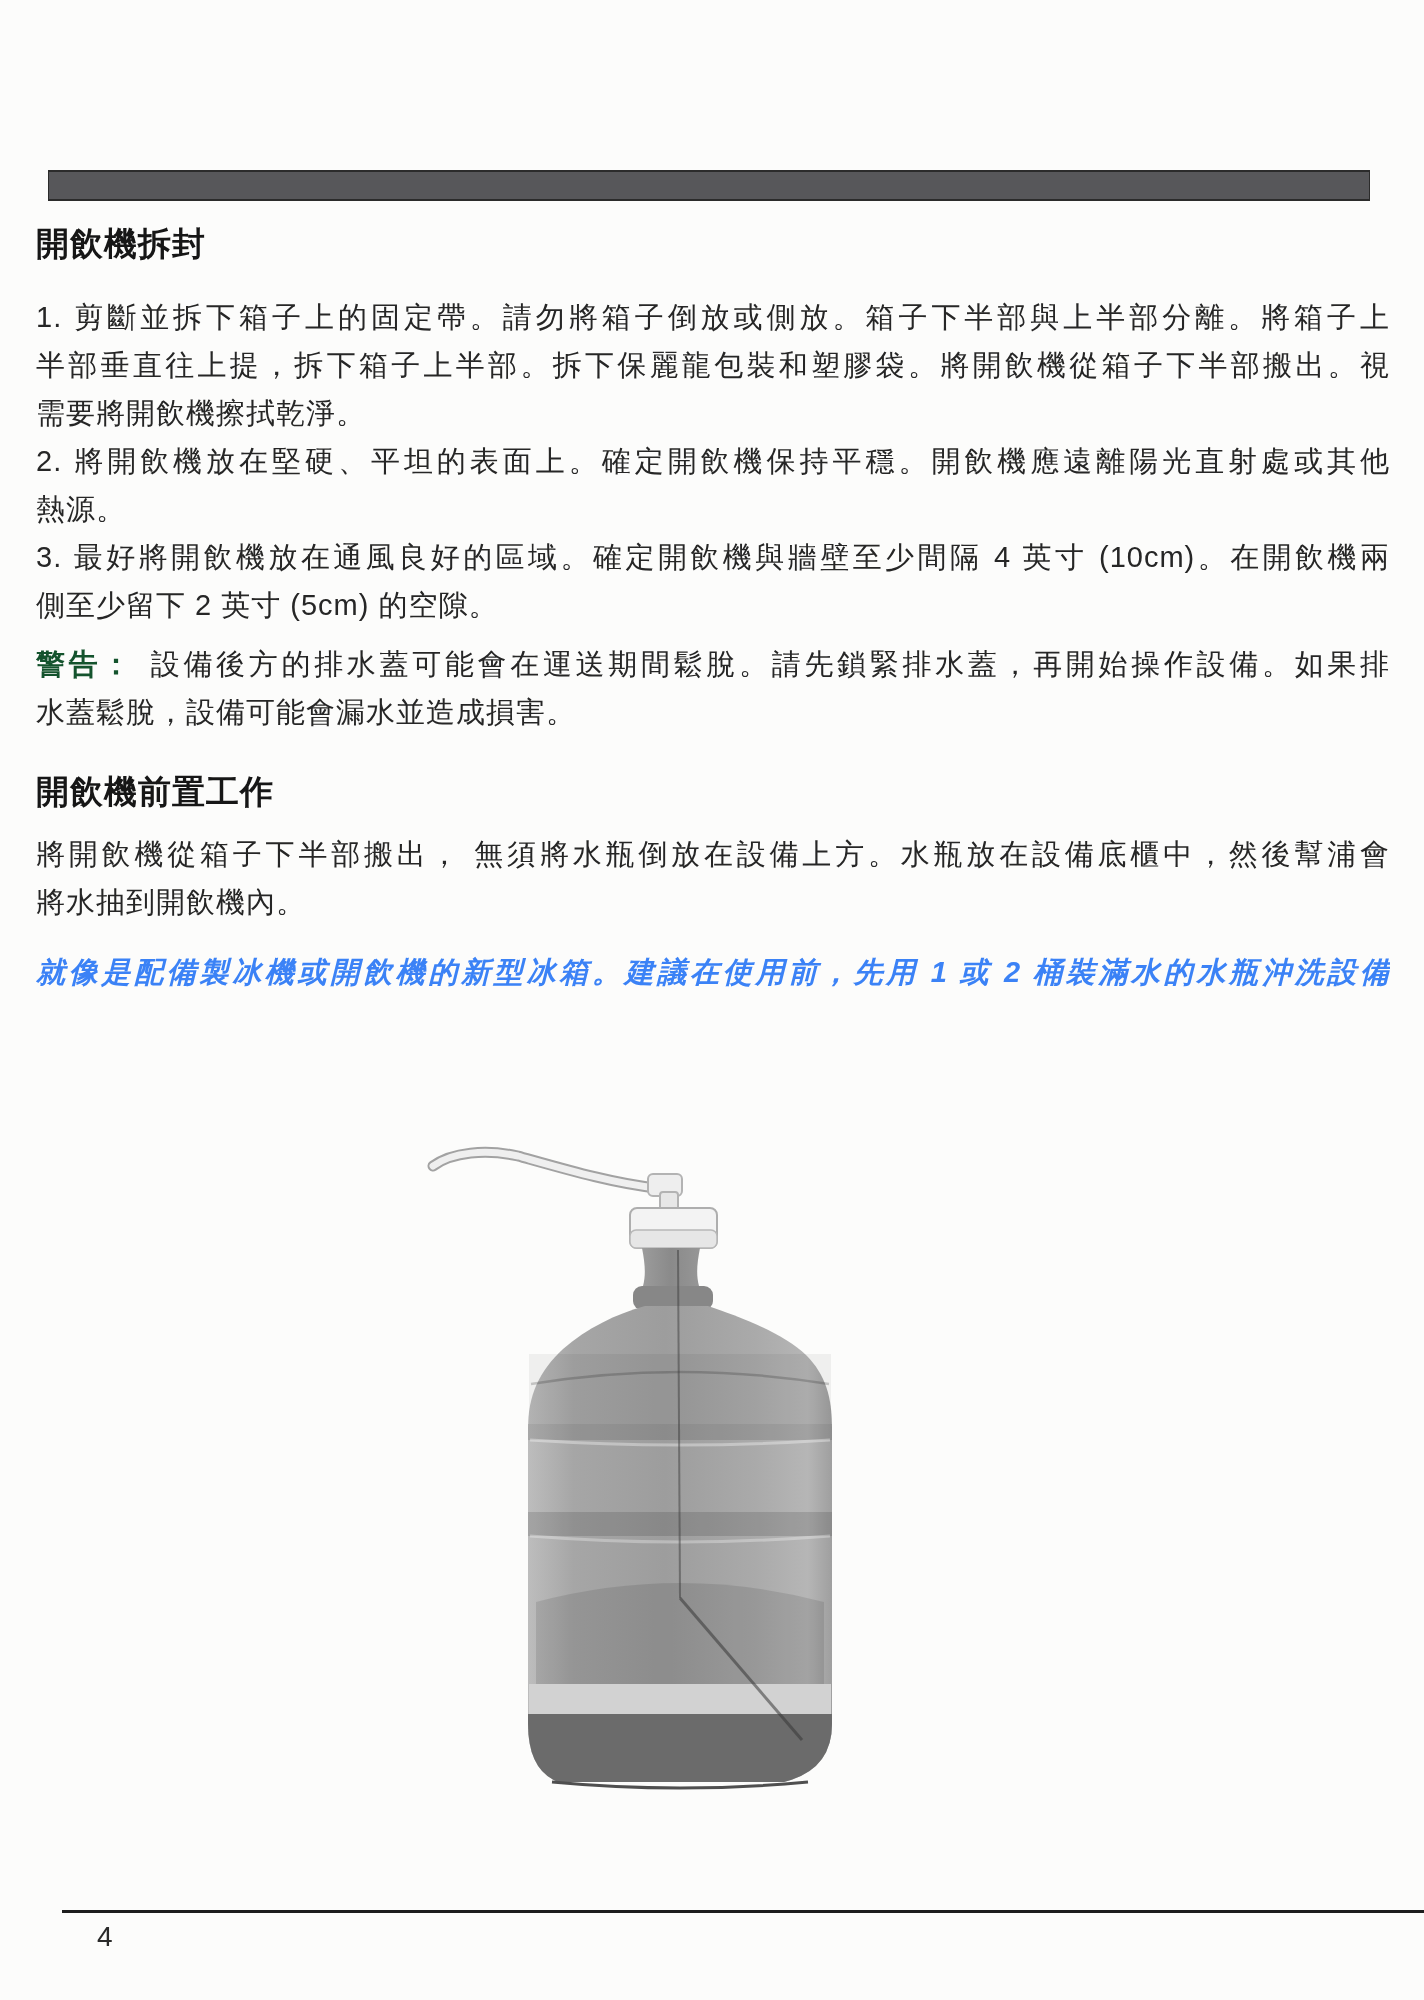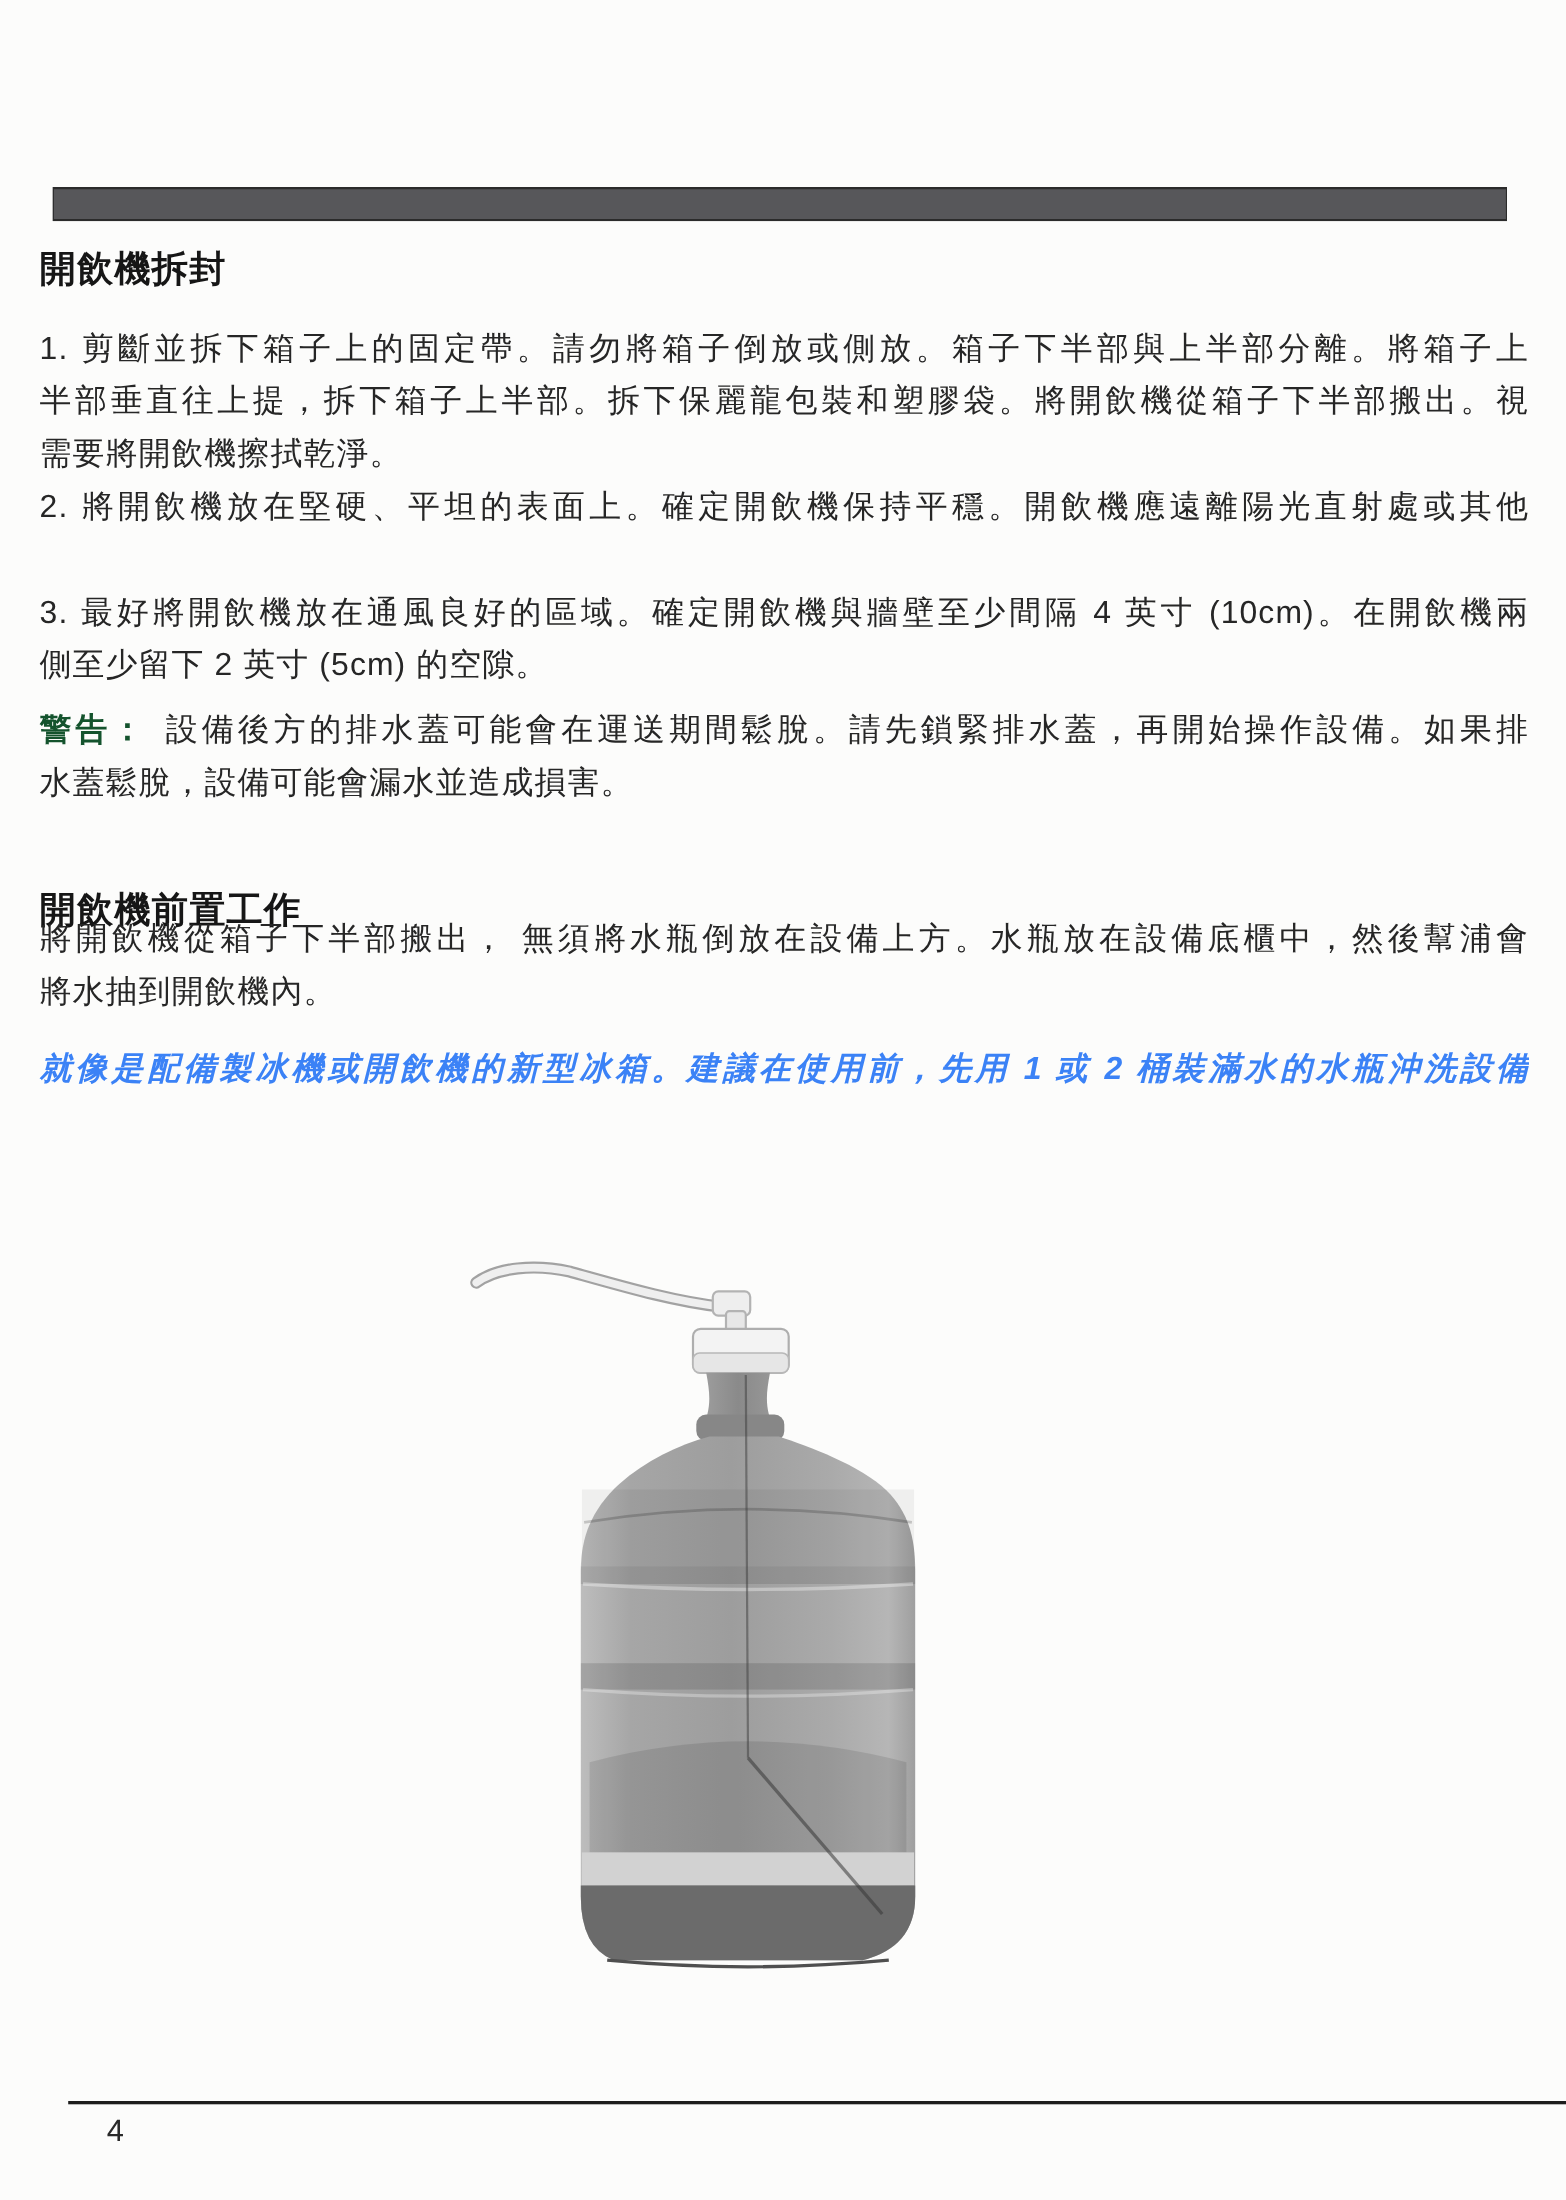--- a/index.html
+++ b/index.html
@@ -42,33 +42,34 @@
 <div class="abs h1" style="left:36px;top:222px;">開飲機拆封</div>
 
 <div class="abs para" style="top:293px;">
   <div class="line j">1. 剪斷並拆下箱子上的固定帶。請勿將箱子倒放或側放。箱子下半部與上半部分離。將箱子上</div>
   <div class="line j">半部垂直往上提，拆下箱子上半部。拆下保麗龍包裝和塑膠袋。將開飲機從箱子下半部搬出。視</div>
   <div class="line">需要將開飲機擦拭乾淨。</div>
 </div>
 
 <div class="abs para" style="top:437px;">
   <div class="line j">2. 將開飲機放在堅硬、平坦的表面上。確定開飲機保持平穩。開飲機應遠離陽光直射處或其他</div>
+  <div class="line">熱源。</div>
 </div>
 
 <div class="abs para" style="top:533px;">
   <div class="line j">3. 最好將開飲機放在通風良好的區域。確定開飲機與牆壁至少間隔 4 英寸 (10cm)。在開飲機兩</div>
   <div class="line">側至少留下 2 英寸 (5cm) 的空隙。</div>
 </div>
 
 <div class="abs para" style="top:640px;">
   <div class="line j"><span class="warn-label">警告</span><span class="warn-label">：</span><span class="warn-gap"></span><span>設備後方的排水蓋可能會在運送期間鬆脫。請先鎖緊排水蓋，再開始操作設備。如果排</span></div>
   <div class="line">水蓋鬆脫，設備可能會漏水並造成損害。</div>
 </div>
 
-<div class="abs h1" style="left:36px;top:770px;margin-top:35px;">開飲機前置工作</div>
+<div class="abs h1" style="left:36px;top:770px;">開飲機前置工作</div>
 
 <div class="abs para" style="top:830px;">
   <div class="line j">將開飲機從箱子下半部搬出， 無須將水瓶倒放在設備上方。水瓶放在設備底櫃中，然後幫浦會</div>
   <div class="line">將水抽到開飲機內。</div>
 </div>
 
 <div class="abs para bold" style="top:948px;">
   <div class="line j">就像是配備製冰機或開飲機的新型冰箱。建議在使用前，先用 1 或 2 桶裝滿水的水瓶沖洗設備</div>
 </div>
 

